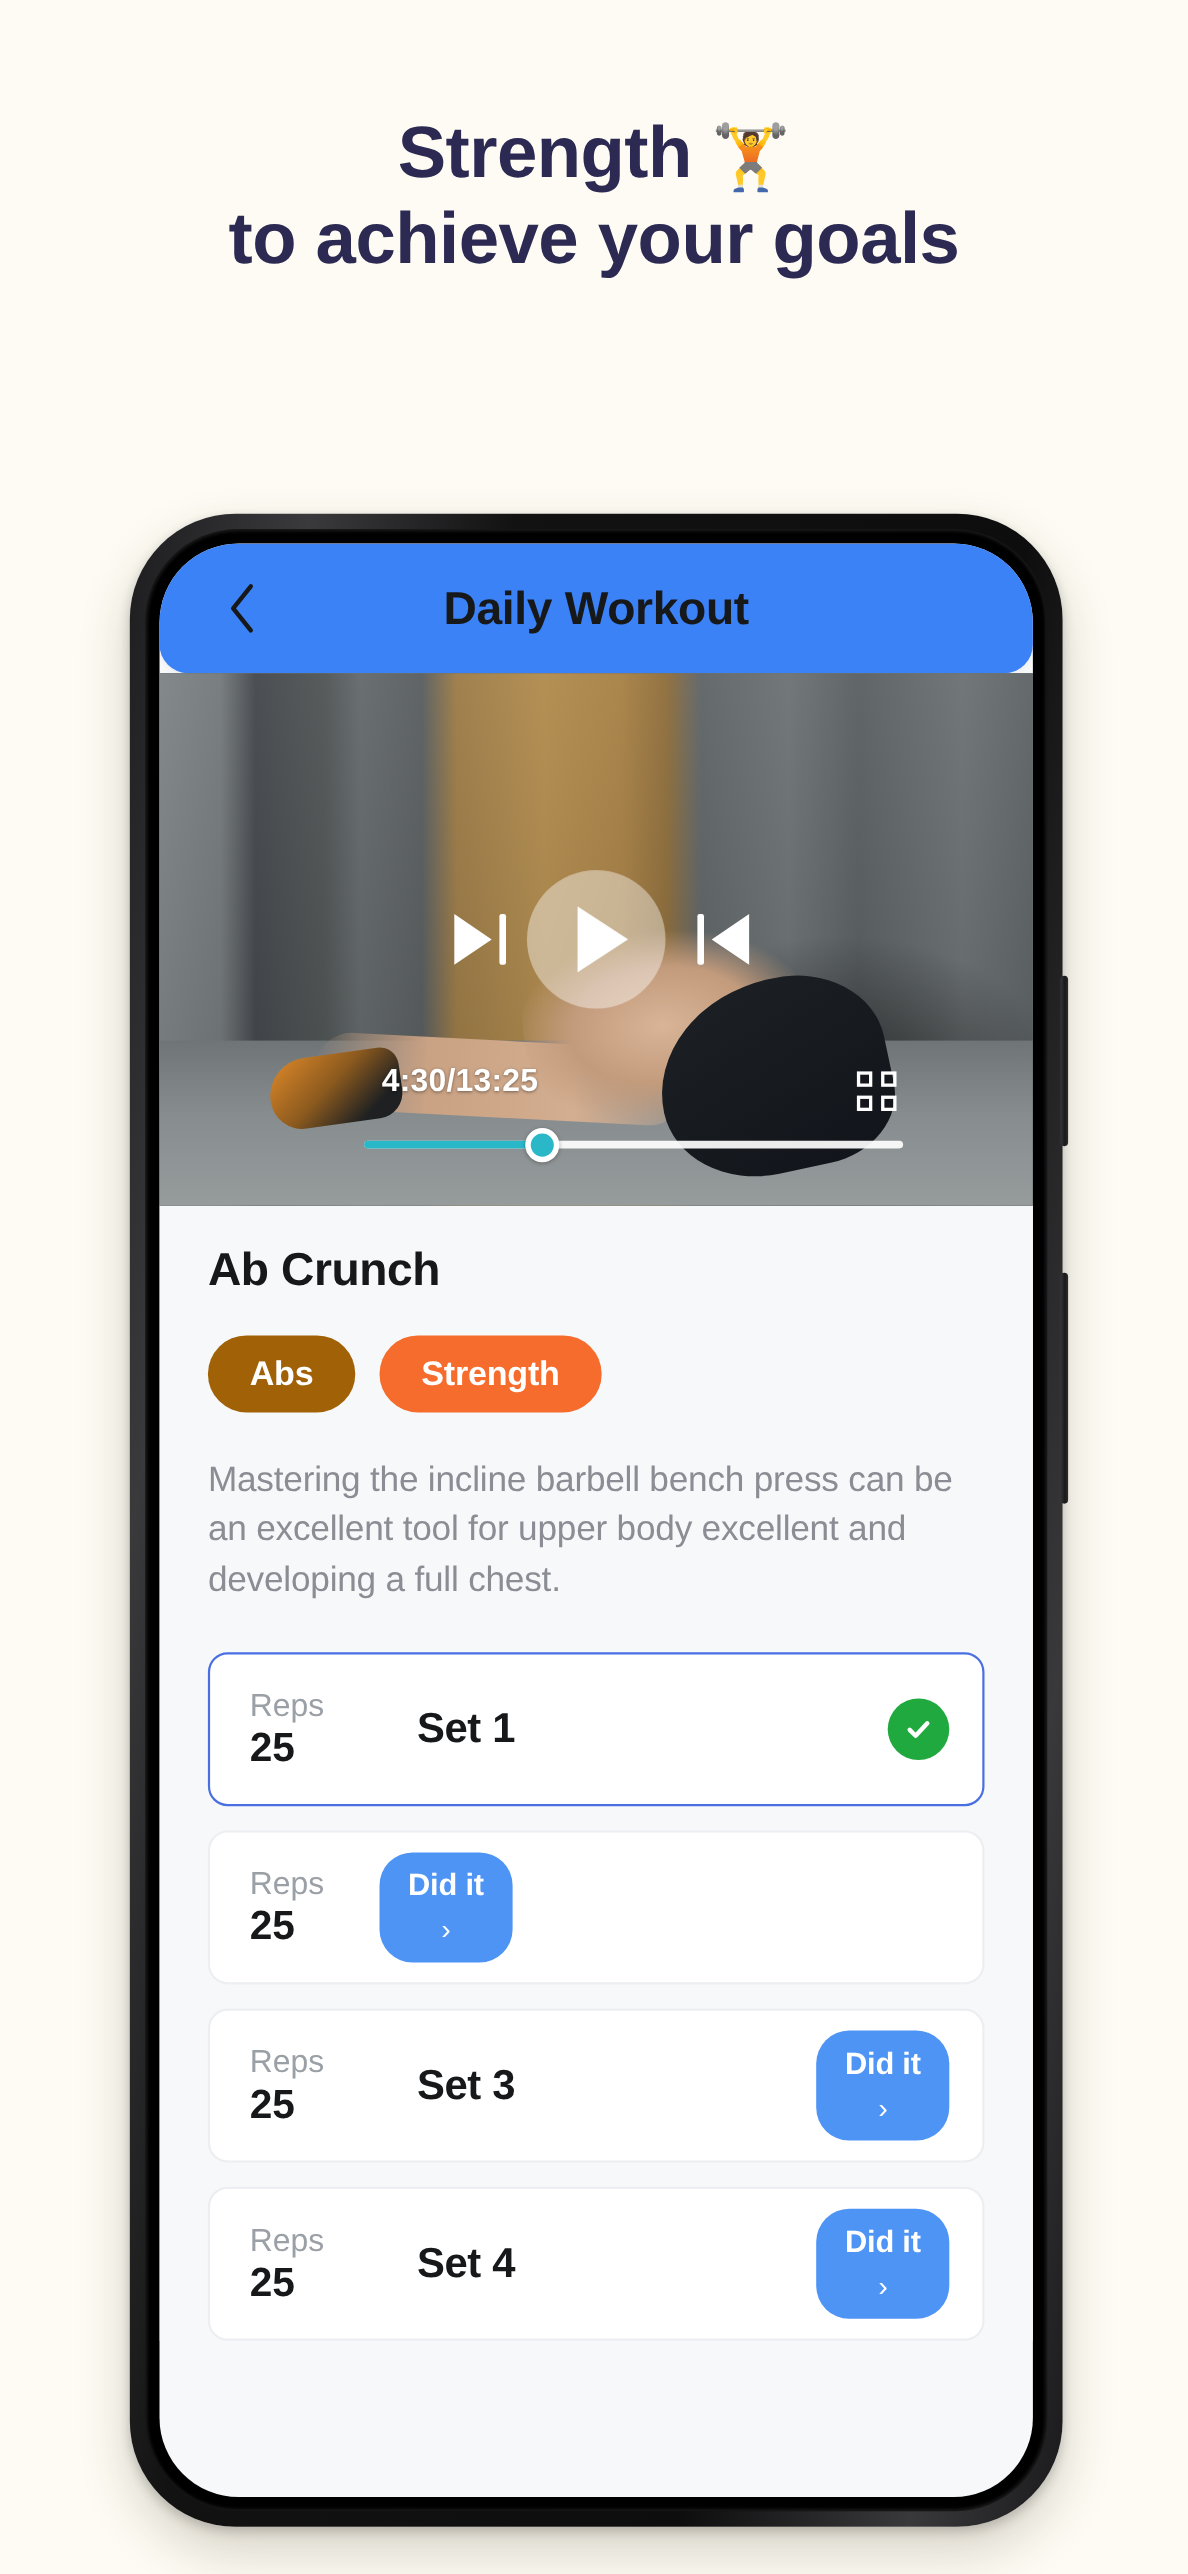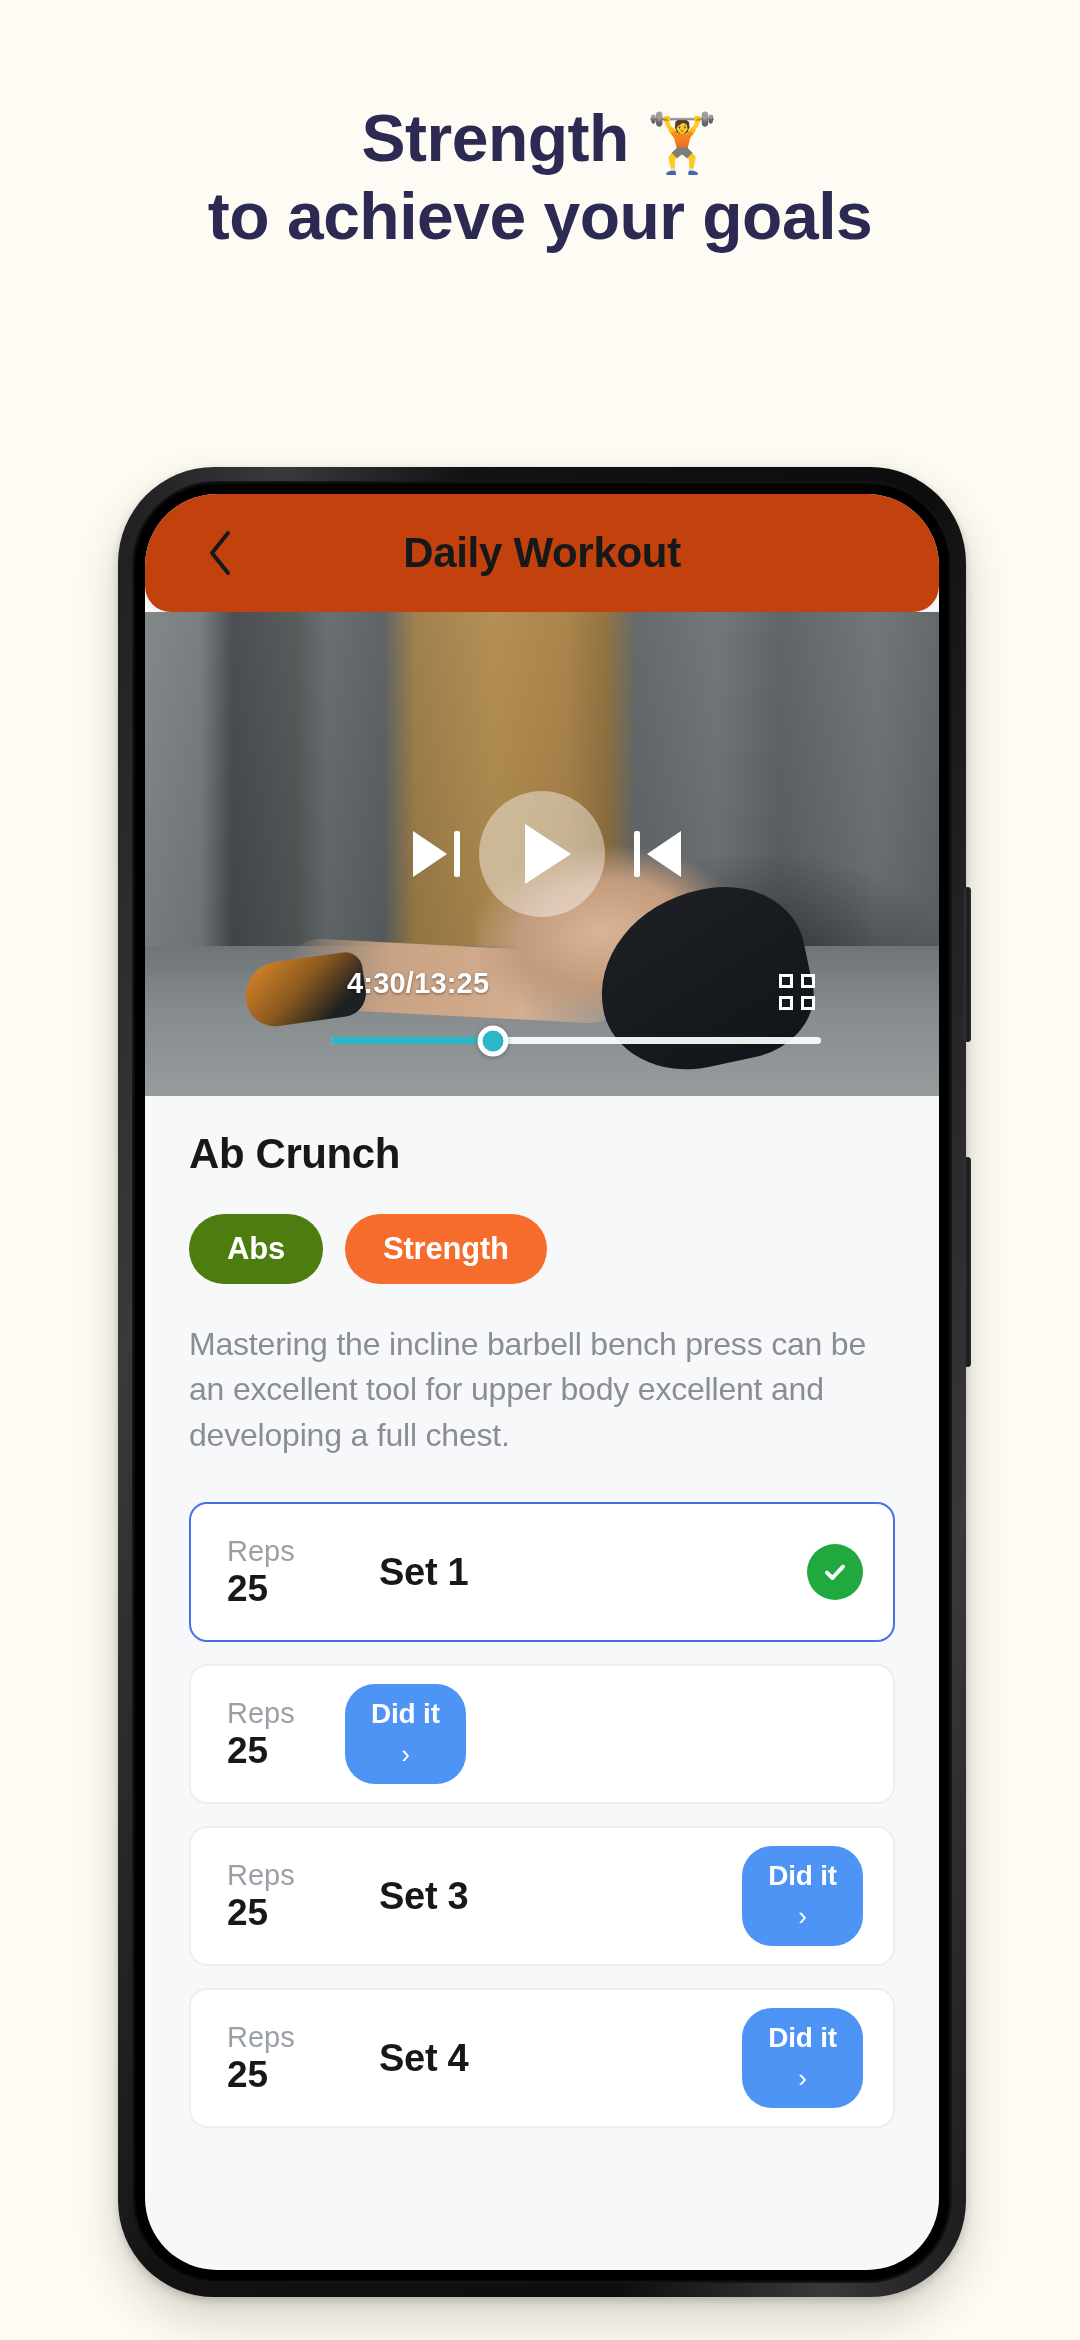--- a/index.html
+++ b/index.html
@@ -114,21 +114,21 @@
     background: rgba(17,17,17,0.45);
     border-radius: 0 2px 2px 0;
   }
   .battery span {
     display: block; height: 100%; background: #111; border-radius: 2.5px;
   }
 
   
   .navbar {
     height: 118px;
-    background: #c2410c;
+    background: #3b82f6;
     border-radius: 0 0 26px 26px;
     display: flex;
     align-items: center;
     padding: 0 40px;
     position: relative;
     box-shadow: 0 2px 5px rgba(0,0,0,0.04);
   }
   .back-btn {
     width: 70px; height: 70px;
     display: flex; align-items: center; justify-content: center;
@@ -439,21 +439,21 @@
         <div class="progress">
           <div class="progress-fill" style="width: 33%; background: rgb(42, 183, 200);"></div>
           <div class="progress-knob" style="left: 33%; background: rgb(42, 183, 200);"></div>
         </div>
       </div>
 
       <div class="detail">
         <div class="ex-title">Ab Crunch</div>
 
         <div class="tags">
-          <div class="tag" style="background: #4d7c0f;">Abs</div>
+          <div class="tag" style="background: #a16207;">Abs</div>
           <div class="tag" style="background: rgb(245, 108, 45);">Strength</div>
         </div>
 
         <div class="desc">Mastering the incline barbell bench press can be an excellent tool for upper body excellent and developing a full chest.</div>
 
         <div class="sets">
 
           <div class="set-card active">
             <div class="reps">
               <span class="reps-label">Reps</span>

